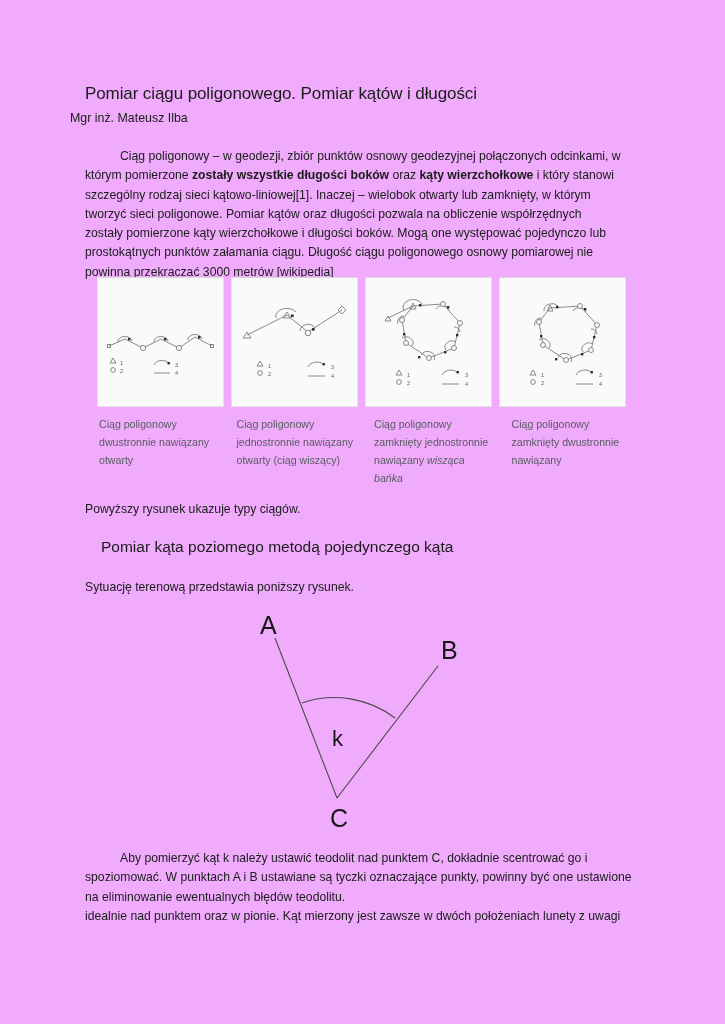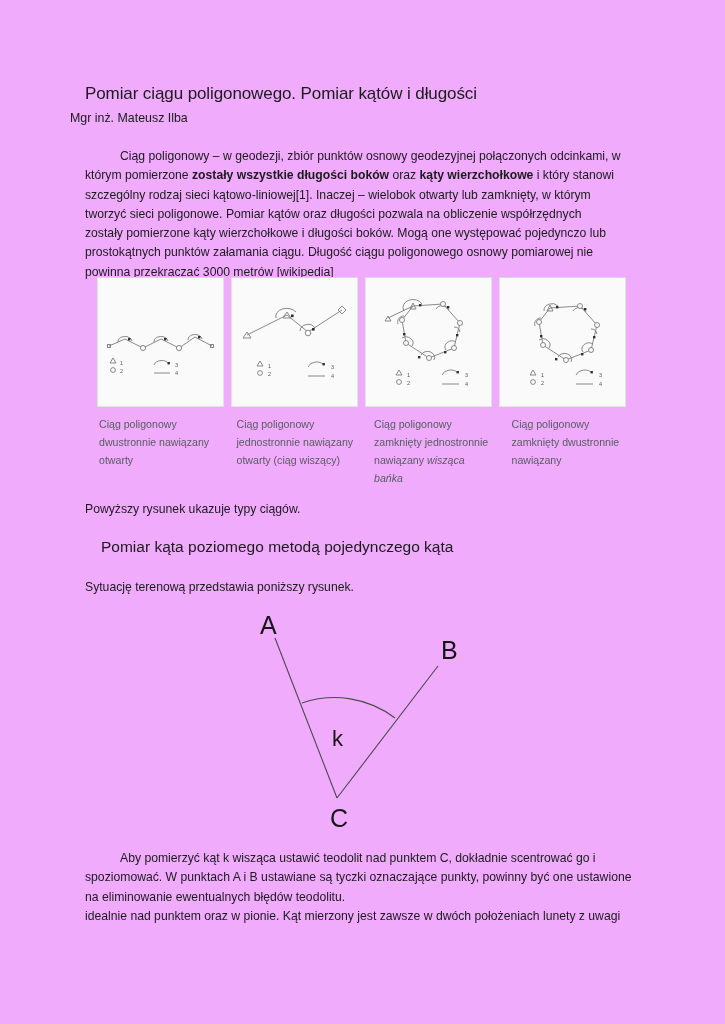--- a/index.html
+++ b/index.html
@@ -233,19 +233,19 @@
         <path d="M 64 95 A 100 100 0 0 1 157 110"></path>
       </g>
       <text x="22" y="26" font-size="25">A</text>
       <text x="203" y="51" font-size="25">B</text>
       <text x="92" y="219" font-size="25">C</text>
       <text x="94" y="138" font-size="22">k</text>
     </svg>
   </div>
 
   <div class="para closing">
-    <div class="line indent">Aby pomierzyć kąt k wisząca ustawić teodolit nad punktem C, dokładnie scentrować go i</div>
+    <div class="line indent">Aby pomierzyć kąt k należy ustawić teodolit nad punktem C, dokładnie scentrować go i</div>
     <div class="line">spoziomować. W punktach A i B ustawiane są tyczki oznaczające punkty, powinny być one ustawione</div>
     <div class="line">na eliminowanie ewentualnych błędów teodolitu.</div>
     <div class="line">idealnie nad punktem oraz w pionie. Kąt mierzony jest zawsze w dwóch położeniach lunety z uwagi</div>
   </div>
 
 </div>
 
 </body></html>

